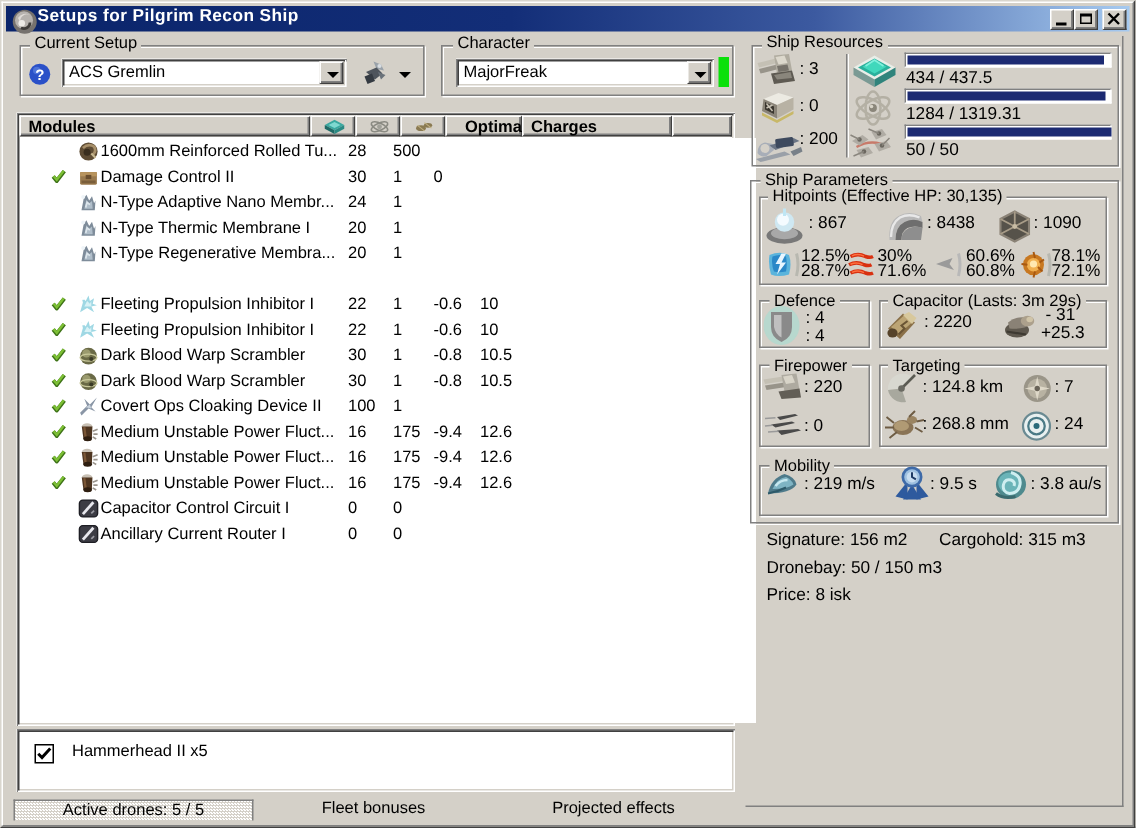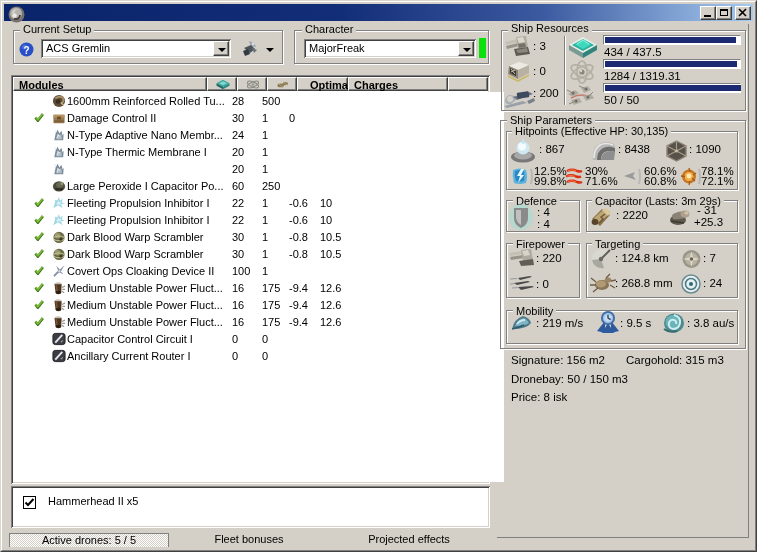--- a/index.html
+++ b/index.html
@@ -51,20 +51,21 @@
 <div class="abs" id="frame"></div>
 <div class="abs" id="frame2"></div>
 <div class="abs" id="title">
   <svg class="abs" style="left:4px;top:2px" width="17" height="17">
       <circle cx="8.5" cy="8.5" r="8" fill="#76726e"></circle>
       <circle cx="8" cy="7.5" r="6" fill="#b6b2ae"></circle>
       <path d="M4,6 A6,6 0 0 1 12,4 A4.5,4.5 0 0 0 6,10 Z" fill="#dedad6"></path>
       <path d="M12,9 a4,4 0 0 1 -6,3.5" stroke="#3e3c3a" stroke-width="1.8" fill="none"></path>
       <circle cx="6.5" cy="9.5" r="2.2" fill="#eceae6"></circle>
     </svg>
+  <span class="txt">Setups for Pilgrim Recon Ship</span>
   <div class="winbtn" style="left:696px">
       <div style="position:absolute;left:3px;bottom:2px;width:7px;height:2px;background:#000"></div>
     </div>
   <div class="winbtn" style="left:712px">
       <div style="position:absolute;left:3px;top:2px;width:8px;height:7px;border:1px solid #000;border-top-width:2px"></div>
     </div>
   <div class="winbtn" style="left:731px"><svg width="14" height="12">
         <path d="M3,2 L10,9 M10,2 L3,9" stroke="#000" stroke-width="1.6"></path>
       </svg></div>
 </div>
@@ -190,33 +191,23 @@
       <span class="c1">20</span>
       <span class="c2">1</span>
     </div>
 <div class="row" style="top:68px">
       <svg class="micon" viewBox="0 0 16 15">
         <path d="M3,13 L4.5,5 L6.5,2 L8.5,6 L10.5,3 L12,8 L13,6 L12.5,13 Z" fill="#7e8c9a"></path>
         <path d="M5,12 L6.5,5.5 L8.5,8 L10.5,6.5 L11,12 Z" fill="#b0beca"></path>
         <path d="M6,11 L7,7.5 L9,9" stroke="#dde6ec" stroke-width="1.2" fill="none"></path>
         <circle cx="4.2" cy="3.6" r="1.4" fill="#eef4f8"></circle>
       </svg>
+      <span class="nm">N-Type Regenerative Membra...</span>
       <span class="c1">20</span>
       <span class="c2">1</span>
-    </div>
-<div class="row" style="top:85px">
-      <svg class="micon" viewBox="0 0 16 15">
-        <ellipse cx="8" cy="8" rx="6.5" ry="5.5" fill="#4a4a3a"></ellipse>
-        <ellipse cx="9" cy="6.5" rx="4" ry="3" fill="#6a6a52"></ellipse>
-        <path d="M4,11 L12,11" stroke="#2a2a20" stroke-width="2"></path>
-        <circle cx="11" cy="5" r="1.5" fill="#9a9a7a"></circle>
-      </svg>
-      <span class="nm">Large Peroxide I Capacitor Po...</span>
-      <span class="c1">60</span>
-      <span class="c2">250</span>
     </div>
 <div class="row" style="top:102px">
       <svg class="chk" viewBox="0 0 11 10">
         <path d="M1.6,5.2 L4.2,8.4 L9.8,1.2" stroke="#3e7218" stroke-width="3" fill="none"></path>
         <path d="M1.8,4.8 L4.2,7.6 L9.4,1" stroke="#7cbf34" stroke-width="1.8" fill="none"></path>
       </svg>
       <svg class="micon" viewBox="0 0 16 15">
         <path d="M2,13 L4,6 L3,2 L6,5 L8,1 L9,5 L12,3 L11,7 L14,8 L10,9 L12,13 L7,10 Z" fill="#9fd8e4"></path>
         <path d="M5,9 L7,5 L9,7 L10,5 L10,9 Z" fill="#d8f2f6"></path>
         <circle cx="4" cy="3" r="1.3" fill="#fff"></circle>
@@ -472,21 +463,21 @@
     <circle cx="11.5" cy="11" r="1.6" fill="#c8bca4"></circle>
   </svg>
 <div class="abs st" style="left:689px;top:143px">: 1090</div>
 <svg class="abs" style="left:512px;top:167px" width="22" height="19" viewBox="0 0 22 19">
     <path d="M1,3 Q8,0 14,3 Q16,9 14,16 Q7,18 2,16 Q0,9 1,3 Z" fill="#5ab4dc"></path>
     <path d="M3,4 Q8,2 12,4 Q13,9 12,14 Q7,15 4,14 Q2,9 3,4 Z" fill="#2a88c8"></path>
     <path d="M9,2 L5,9 L8,9 L6,16 L12,8 L9,8 L12,2 Z" fill="#e8f6ff"></path>
     <path d="M19,2 Q21,9 19,17" stroke="#b8b8b0" stroke-width="2" fill="none"></path>
   </svg>
 <div class="abs st" style="left:534px;top:165px">12.5%</div>
-<div class="abs st" style="left:534px;top:175px">99.8%</div>
+<div class="abs st" style="left:534px;top:175px">28.7%</div>
 <svg class="abs" style="left:564px;top:167px" width="20" height="19" viewBox="0 0 20 19">
     <g fill="none" stroke="#d83010" stroke-width="2.4">
       <path d="M3,4 Q8,1.5 13,4 Q16,5 18,4"></path>
       <path d="M2,9.5 Q7,7 12,9.5 Q15,10.5 17,9.5"></path>
       <path d="M3,15 Q8,12.5 13,15 Q16,16 18,15"></path>
     </g>
     <g fill="none" stroke="#ff7040" stroke-width="1">
       <path d="M4,3.6 Q8,1.8 12,3.8 M3,9.2 Q7,7.4 11,9.4 M4,14.6 Q8,12.8 12,14.8"></path>
     </g>
   </svg>

